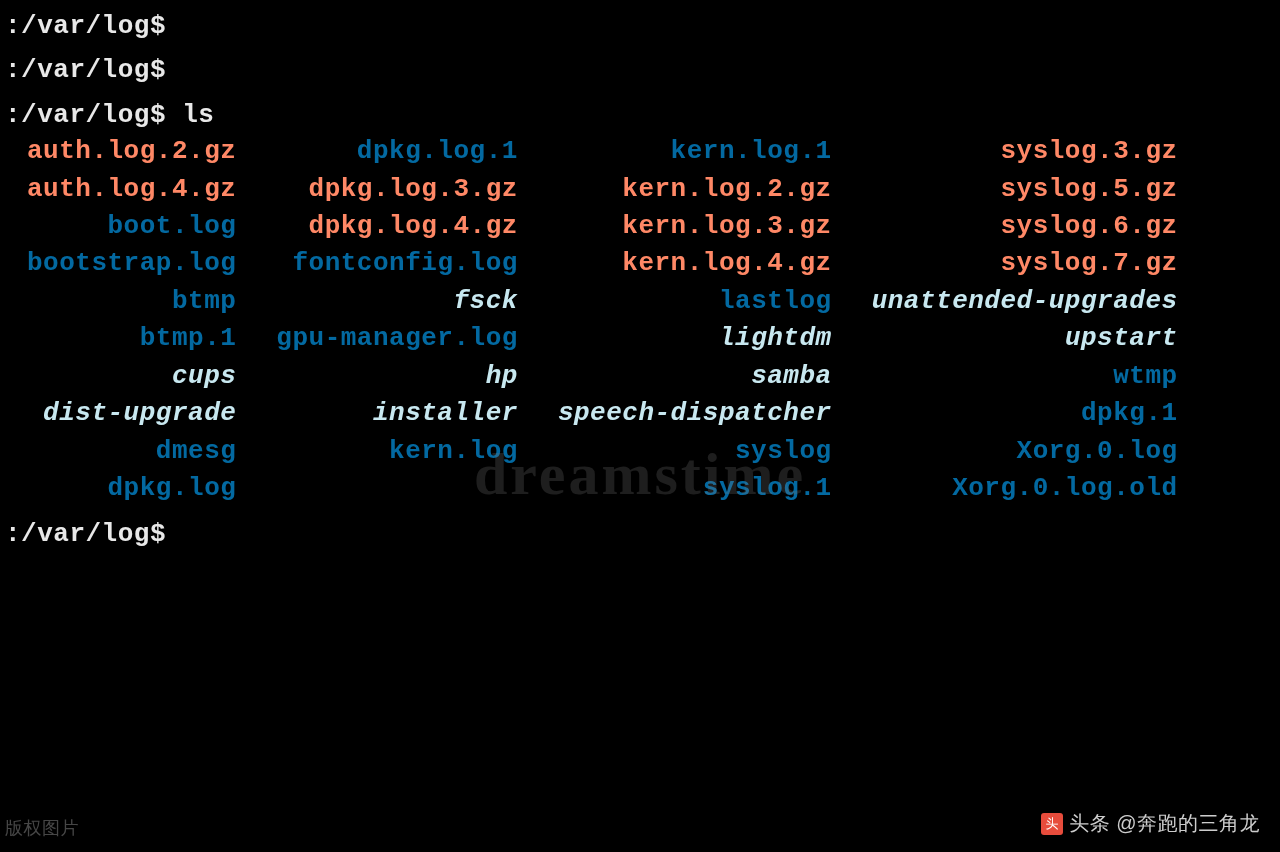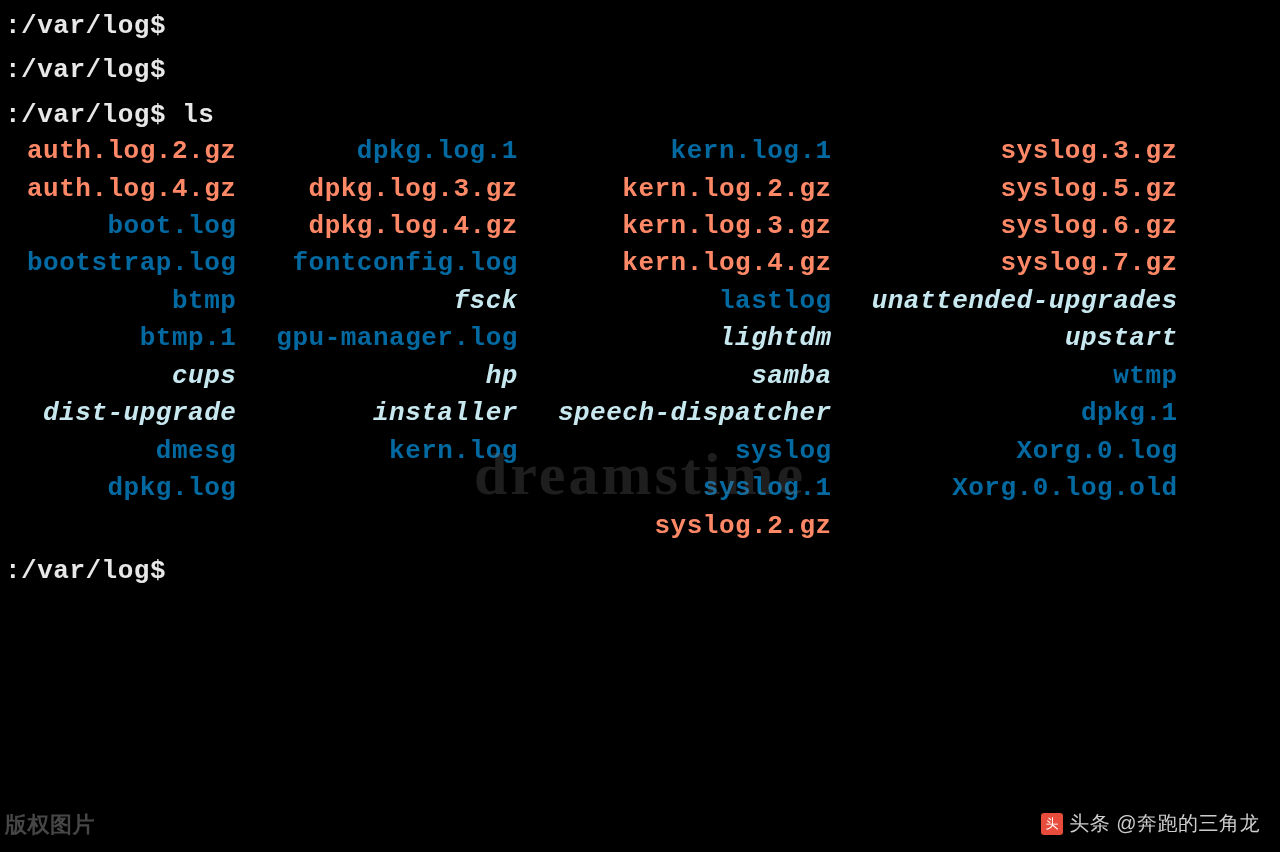--- a/index.html
+++ b/index.html
@@ -73,22 +73,22 @@
       display: flex;
       align-items: center;
       gap: 6px;
     }
     .footer-left {
       position: absolute;
       left: 5px;
       bottom: 12px;
       color: rgba(140,140,140,0.5);
       font-family: 'Microsoft YaHei', sans-serif;
-      font-size: 22px;
-      font-weight: bold;
+      font-size: 18px;
+      font-weight: normal;
     }
     .toutiao-icon {
       width: 22px;
       height: 22px;
       background: #e74c3c;
       border-radius: 3px;
       display: inline-flex;
       align-items: center;
       justify-content: center;
       color: white;
@@ -132,21 +132,20 @@
         <span class="file-entry file">kern.log.1</span>
         <span class="file-entry compressed">kern.log.2.gz</span>
         <span class="file-entry compressed">kern.log.3.gz</span>
         <span class="file-entry compressed">kern.log.4.gz</span>
         <span class="file-entry file">lastlog</span>
         <span class="file-entry directory">lightdm</span>
         <span class="file-entry directory">samba</span>
         <span class="file-entry directory">speech-dispatcher</span>
         <span class="file-entry file">syslog</span>
         <span class="file-entry file">syslog.1</span>
-        <span class="file-entry compressed">syslog.2.gz</span>
       </div>
     <div class="col">
         <span class="file-entry compressed">syslog.3.gz</span>
         <span class="file-entry compressed">syslog.5.gz</span>
         <span class="file-entry compressed">syslog.6.gz</span>
         <span class="file-entry compressed">syslog.7.gz</span>
         <span class="file-entry directory">unattended-upgrades</span>
         <span class="file-entry directory">upstart</span>
         <span class="file-entry file">wtmp</span>
         <span class="file-entry file">dpkg.1</span>

